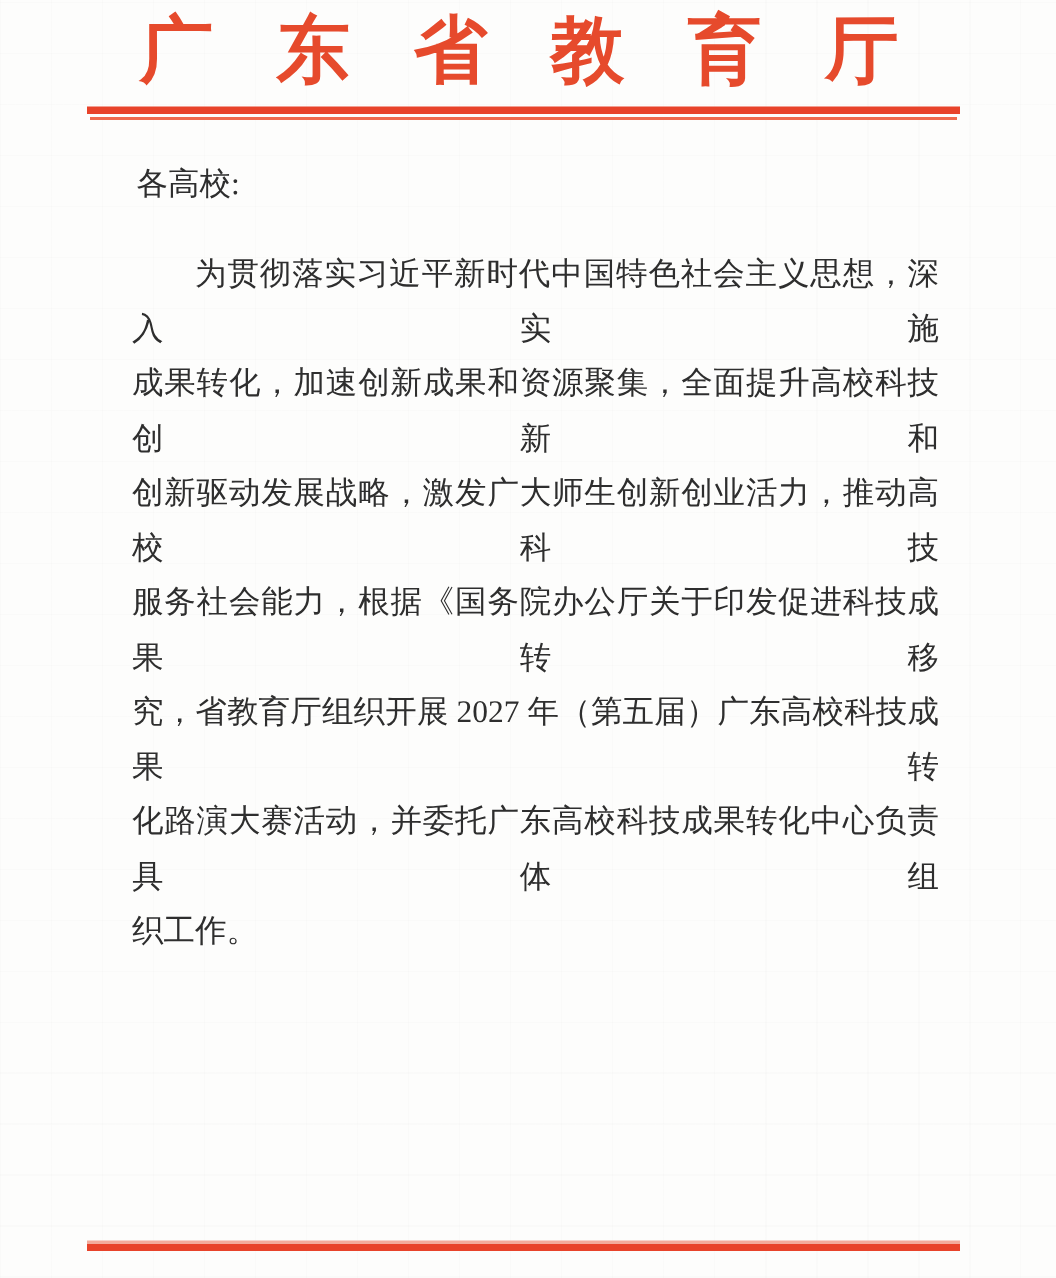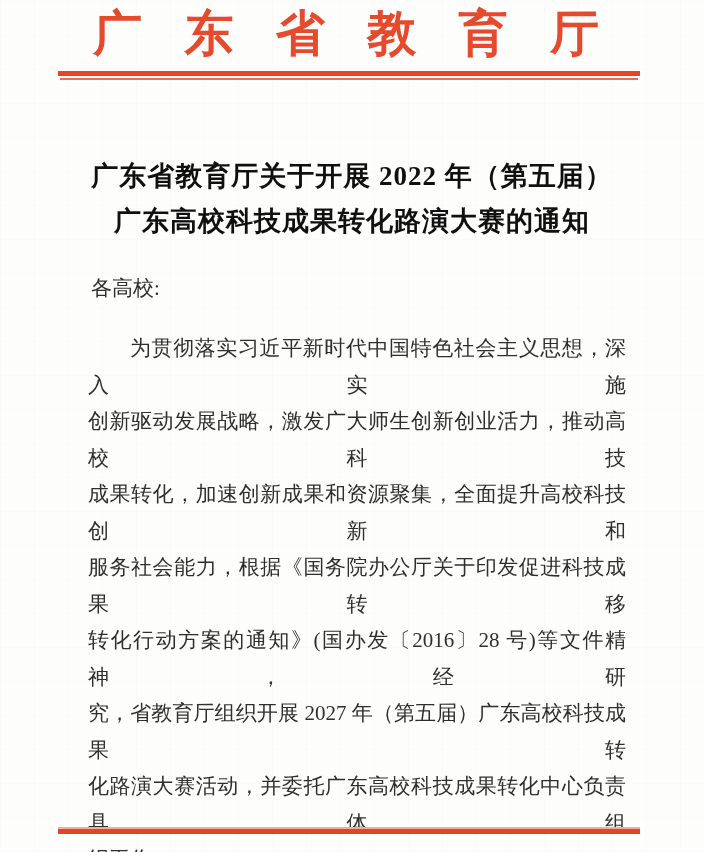--- a/index.html
+++ b/index.html
@@ -89,32 +89,27 @@
       <span>广</span>
       <span>东</span>
       <span>省</span>
       <span>教</span>
       <span>育</span>
       <span>厅</span>
     </div>
     <div class="rule-top"></div>
   </div>
 
-  <h1 class="title">
-    <span class="title-line">广东省教育厅关于开展 2022 年（第五届）</span>
-    <span class="title-line">广东高校科技成果转化路演大赛的通知</span>
-  </h1>
 
   <div class="body">
     <p class="salutation">各高校:</p>
     <p class="bline para-start">为贯彻落实习近平新时代中国特色社会主义思想，深入实施</p>
+    <p class="bline">成果转化，加速创新成果和资源聚集，全面提升高校科技创新和</p>
     <p class="bline">创新驱动发展战略，激发广大师生创新创业活力，推动高校科技</p>
-    <p class="bline">成果转化，加速创新成果和资源聚集，全面提升高校科技创新和</p>
     <p class="bline">服务社会能力，根据《国务院办公厅关于印发促进科技成果转移</p>
-    <p class="bline">转化行动方案的通知》(国办发〔2016〕28 号)等文件精神，经研</p>
     <p class="bline">究，省教育厅组织开展 2027 年（第五届）广东高校科技成果转</p>
     <p class="bline">化路演大赛活动，并委托广东高校科技成果转化中心负责具体组</p>
     <p class="bline para-end">织工作。</p>
 
   </div>
 
   <div class="rule-bottom"></div>
 
 </div>
 

